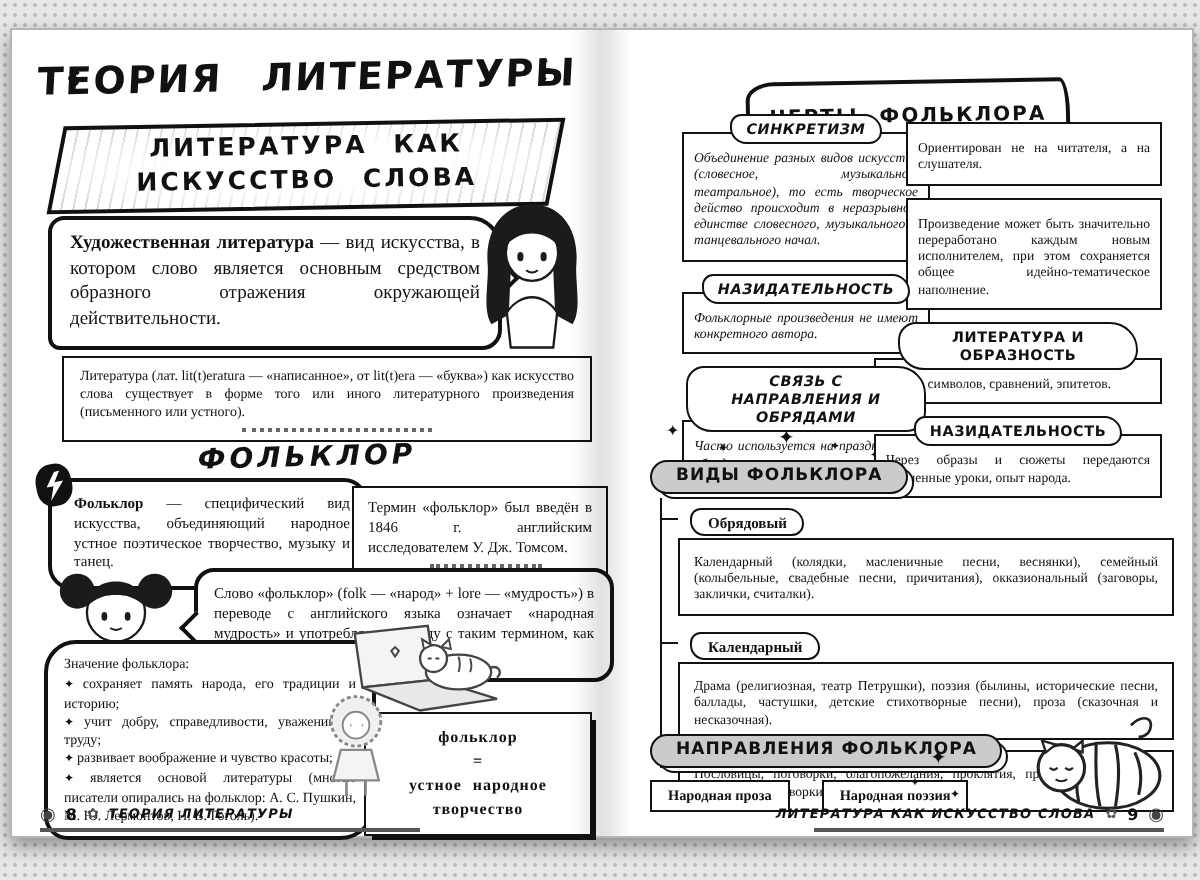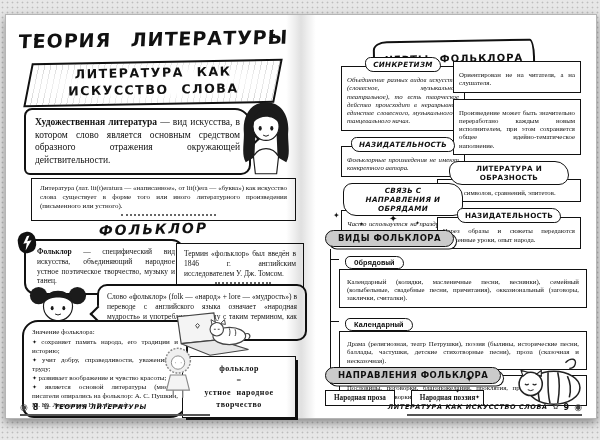--- a/index.html
+++ b/index.html
@@ -106,21 +106,21 @@
   .pill{display:inline-block;background:#cbcbcb;border:1.6px solid #111;border-radius:10px;
     padding:2.5px 12px;font-family:"DejaVu Sans",sans-serif;font-weight:700;font-size:8.5px;
     letter-spacing:.5px;box-shadow:3.5px 3px 0 -1.5px #fff,3.5px 3px 0 -0.5px #111;}
   .rp-kinds{position:absolute;top:212px;left:24px;width:262px;}
   .kinds-body{position:relative;margin-top:4px;padding-left:14px;}
   .kinds-body::before{content:"";position:absolute;left:5px;top:-2px;bottom:26px;border-left:1.5px solid #111;}
   .kind{margin-bottom:5px;position:relative;}
   .kind::before{content:"";position:absolute;left:-9px;top:8px;width:9px;border-top:1.5px solid #111;}
   .k-label{position:relative;z-index:1;display:inline-block;margin:0 0 -5px 6px;background:#fff;
     border:1.4px solid #111;border-radius:8px 12px 9px 11px;padding:1.5px 8px;
-    font-weight:700;font-size:7.5px;font-family:Liberation Mono, monospace;}
+    font-weight:700;font-size:7.5px;}
   .k-box{border:1.1px solid #111;background:#fff;padding:8px 7px 4px;font-size:6.8px;line-height:1.25;text-align:justify;}
   .rp-dirs{position:absolute;top:349px;left:24px;width:200px;}
   .dir-row{display:flex;gap:16px;margin-top:6px;}
   .dir-box{border:1.2px solid #111;background:#fff;padding:3px 8px;font-size:7.2px;font-weight:700;white-space:nowrap;}
   .stars-m{position:absolute;top:356px;left:152px;width:40px;height:36px;}
   .stars-m span:nth-child(1){left:12px;top:2px;font-size:10px;}
   .stars-m span:nth-child(2){left:2px;top:16px;font-size:6px;}
   .stars-m span:nth-child(3){left:22px;top:22px;font-size:6px;}
   .tiger{position:absolute;top:338px;left:214px;}
   .rp-footer{position:absolute;right:14px;bottom:6px;font-size:7px;display:flex;align-items:center;gap:5px;}

